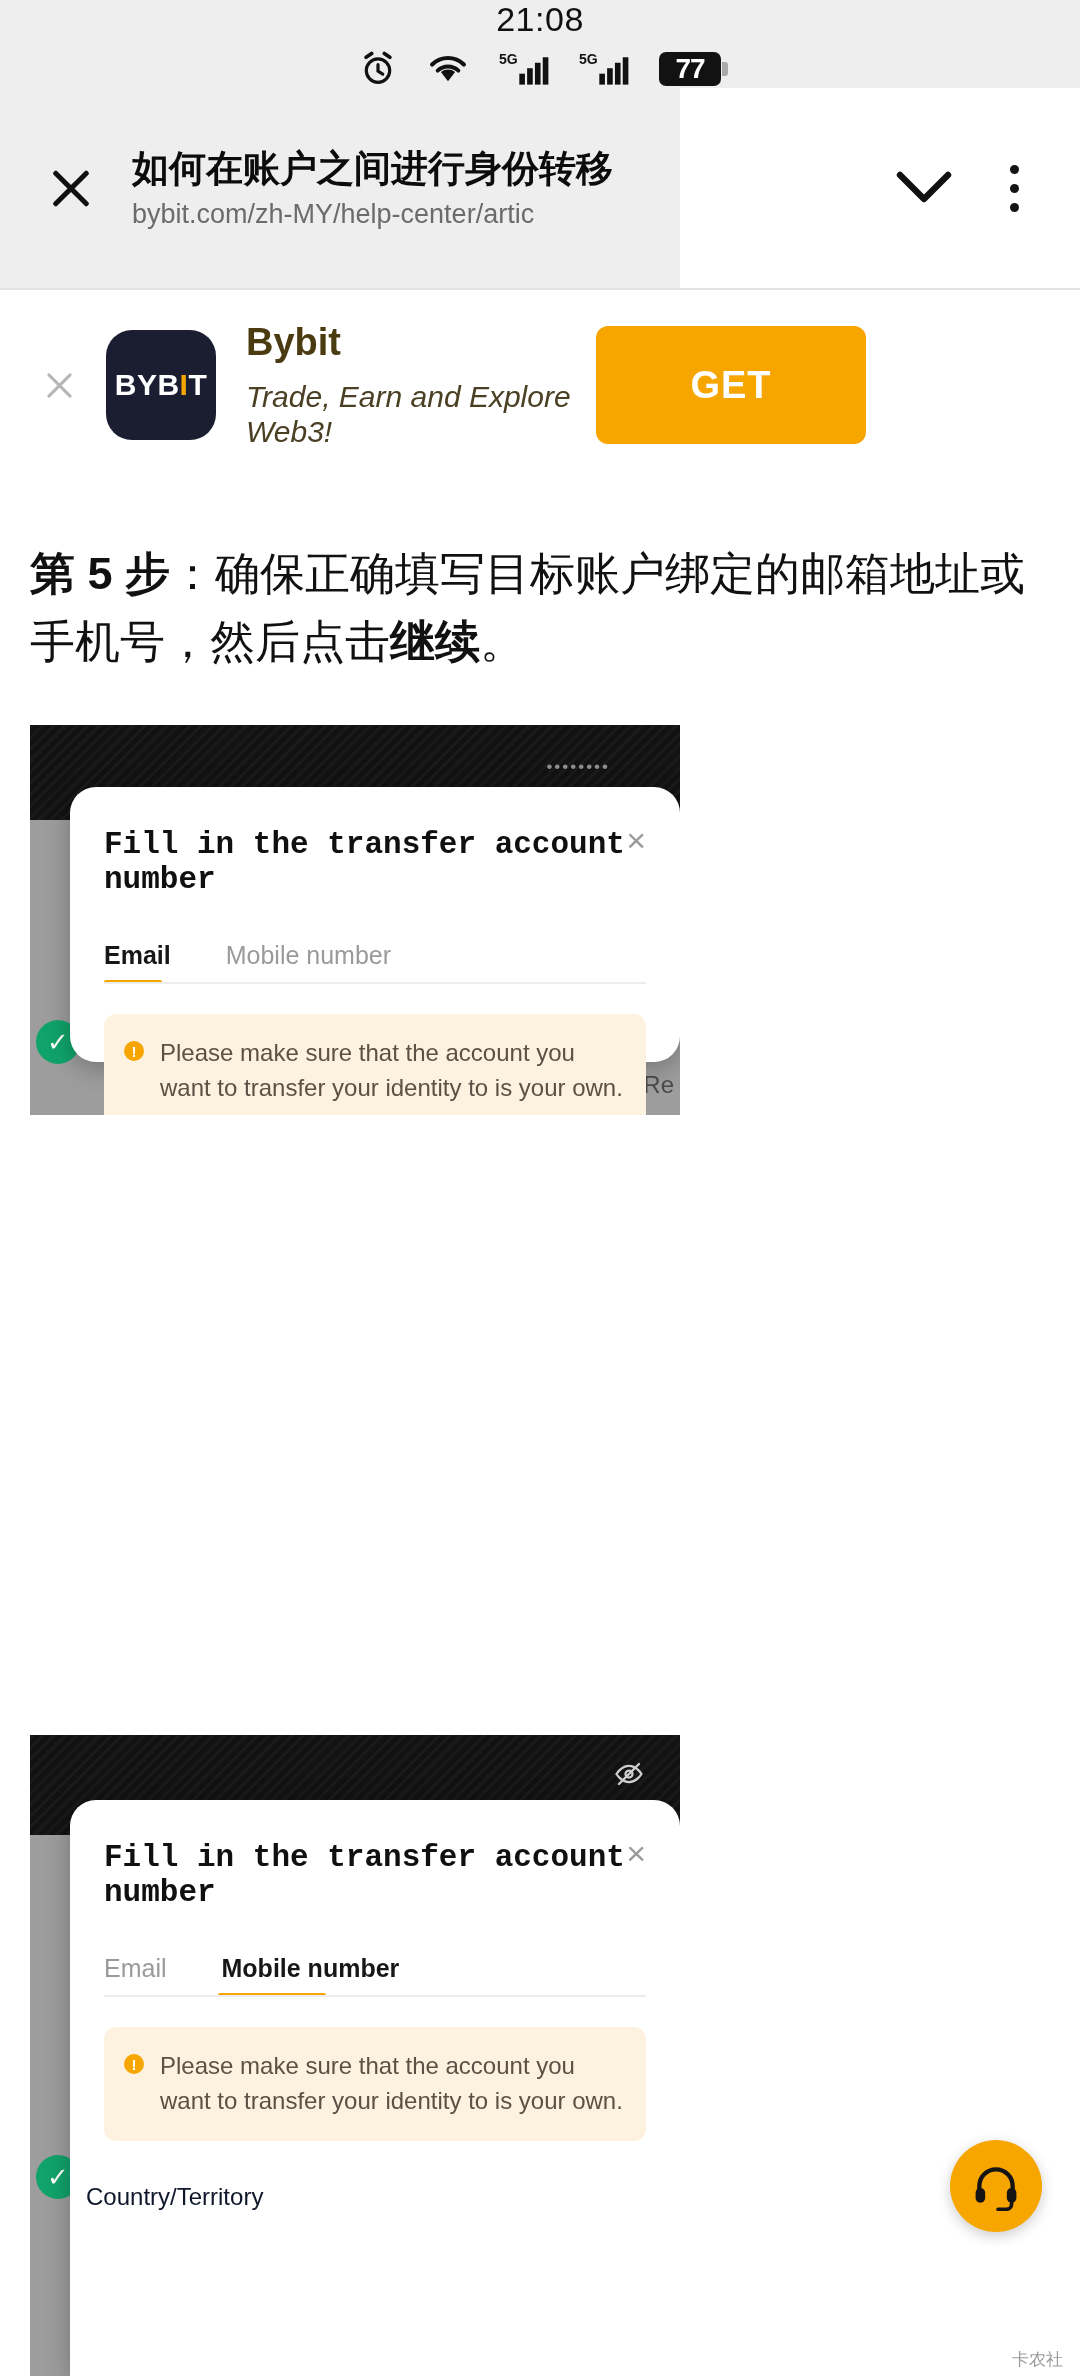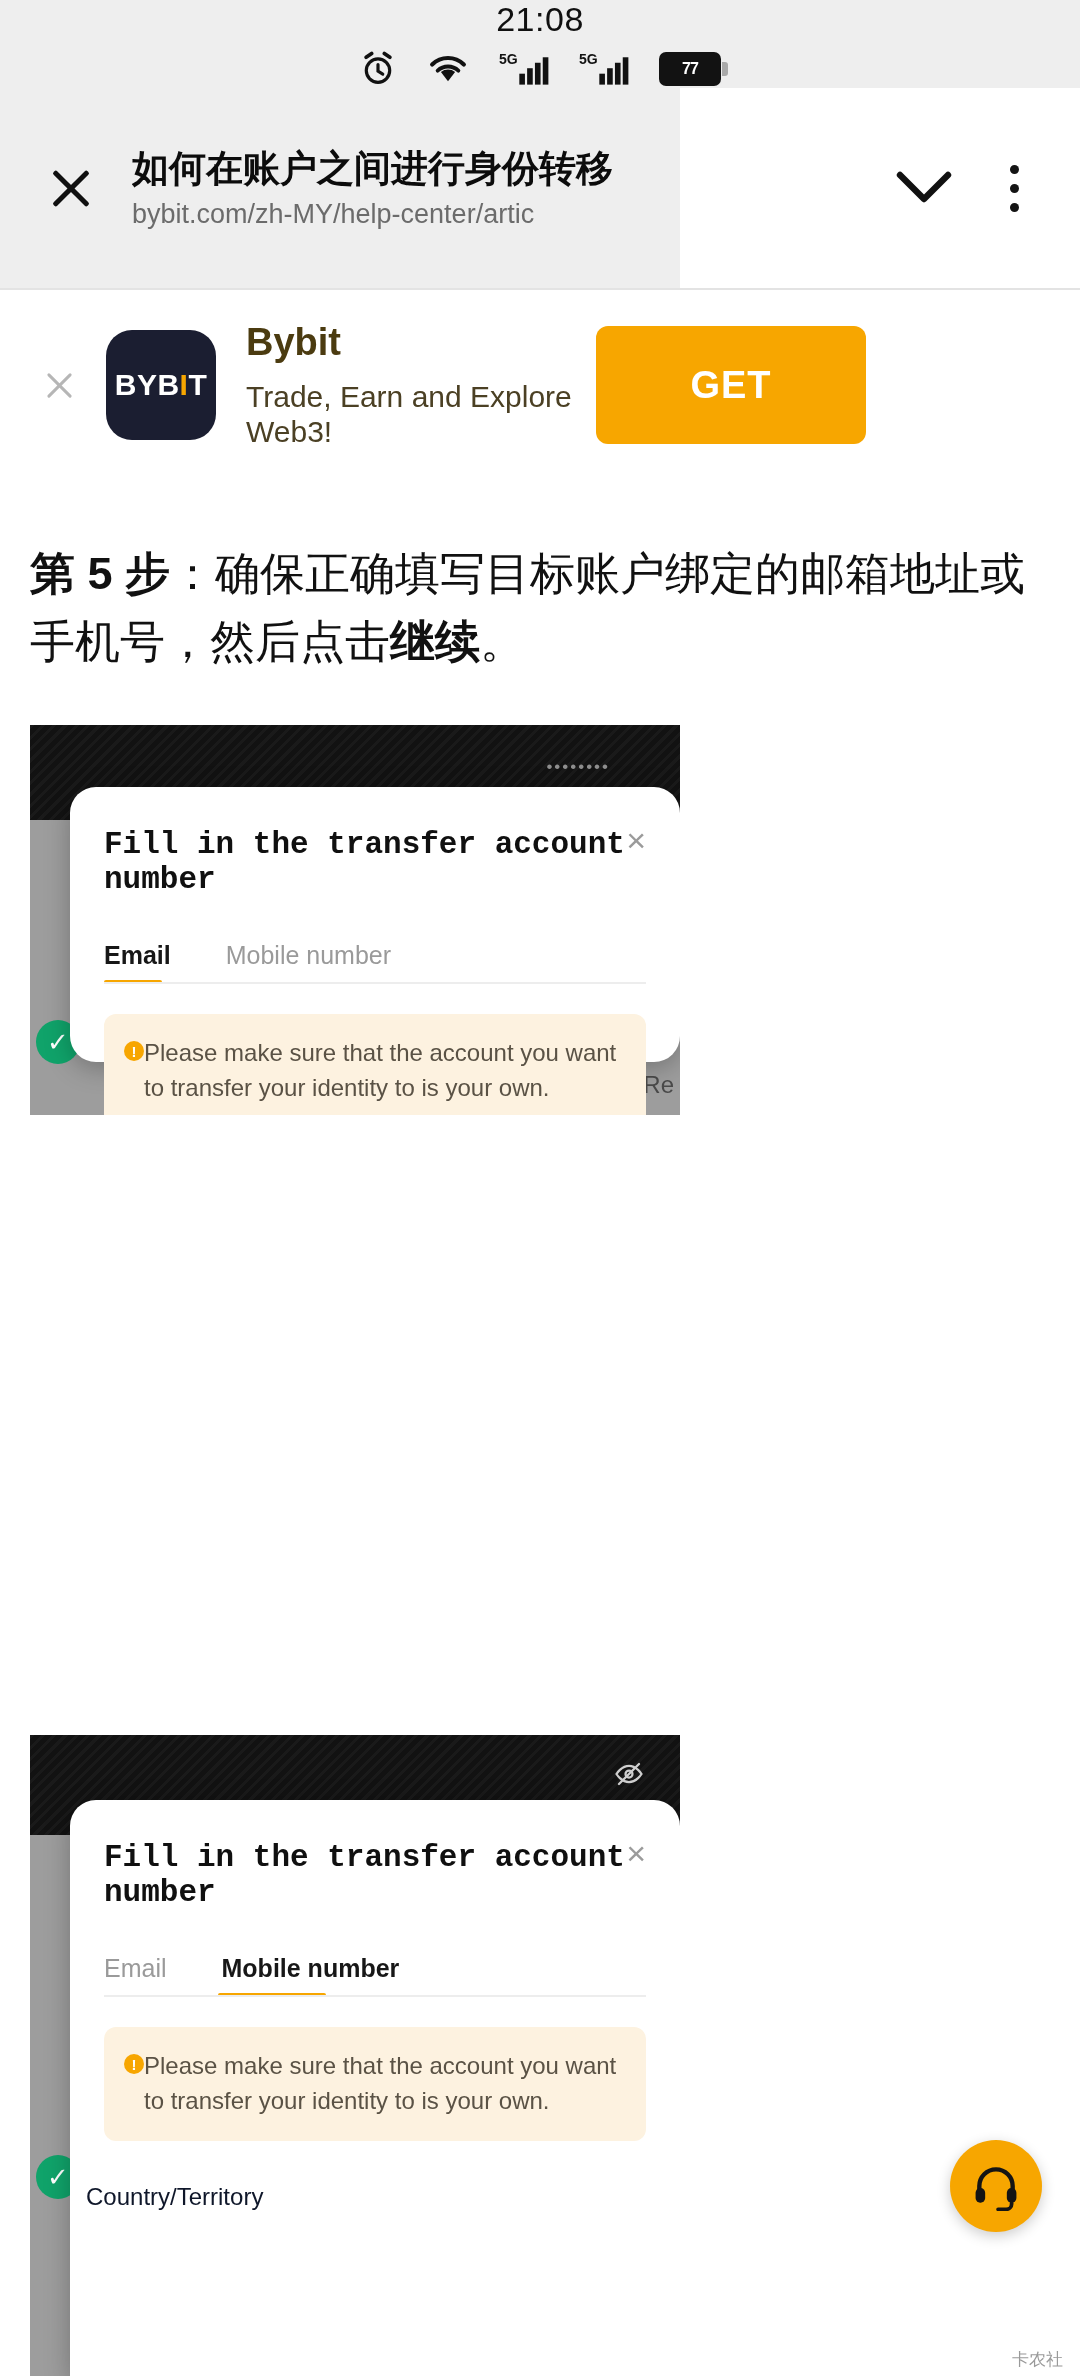--- a/index.html
+++ b/index.html
@@ -27,21 +27,21 @@
 
   .battery{
     position:relative; width:62px; height:34px;
     background:#121212; border-radius:7px;
     display:flex; align-items:center; justify-content:center;
   }
   .battery:after{
     content:""; position:absolute; right:-7px; top:10px;
     width:6px; height:14px; background:#a9a9a9; border-radius:0 3px 3px 0;
   }
-  .battery span{ color:#fff; font-size:16px; font-weight:bold; letter-spacing:-1px;}
+  .battery span{ color:#fff; font-size:28px; font-weight:bold; letter-spacing:-1px;}
 
   
   .browser-header{
     position:absolute; left:0; top:88px; width:1080px; height:200px;
     background:#ffffff;
   }
   .browser-header .tint{
     position:absolute; left:0; top:0; width:680px; height:200px;
     background:#eeeeee;
   }
@@ -108,21 +108,21 @@
 
   .ad-logo{
     width:110px; height:110px; flex:0 0 110px; margin-left:10px;
     background:#1b1e31; border-radius:26px;
     display:flex; align-items:center; justify-content:center;
     font-size:30px; font-weight:bold; color:#ffffff; letter-spacing:0.5px;
   }
   .ad-logo .bar{ color:#f7a600; }
   .ad-text{ flex:1; padding-left:30px; }
   .ad-title{ font-size:38px; font-weight:bold; color:#4b3b10; line-height:1.15; }
-  .ad-sub{ font-size:30px; color:#4b4024; margin-top:16px; line-height:1.15; }
+  .ad-sub{ font-size:30px; color:#4b4024; margin-top:16px; line-height:1.15;font-style:italic; }
   .ad-get{
     width:270px; height:118px; flex:0 0 270px;
     background:#f7a600; border-radius:12px;
     display:flex; align-items:center; justify-content:center;
     color:#ffffff; font-size:38px; font-weight:bold; letter-spacing:1px;
   }
 
   
   .article{
     position:absolute; left:0; top:480px; width:1080px;
@@ -208,21 +208,21 @@
     content:""; position:absolute; bottom:0; width:55px; height:4px;
     background:#f7a600; border-radius:2px;
   }
   #fig1 .m-tab.active:after{ left:34px; width:58px; }
   #fig2 .m-tab.active:after{ left:148px; width:108px; }
   .m-tabline{
     position:absolute; left:34px; right:34px; bottom:0; height:2px; background:#ededed;
   }
   .m-alert{
     margin:30px 34px 0 34px; background:#fdf2e0; border-radius:12px;
-    padding:22px 22px 22px 20px; display:flex; 
+    padding:22px 22px 22px 20px; display:flex; gap:16px;
   }
   .m-alert .dot{
     flex:0 0 20px; width:20px; height:20px; border-radius:50%;
     background:#f7a600; margin-top:5px; position:relative;
   }
   .m-alert .dot:after{
     content:"!"; position:absolute; inset:0; color:#fff; font-size:15px;
     font-weight:bold; display:flex; align-items:center; justify-content:center;
   }
   .m-alert p{ font-size:24px; line-height:1.45; color:#5a5245; }

